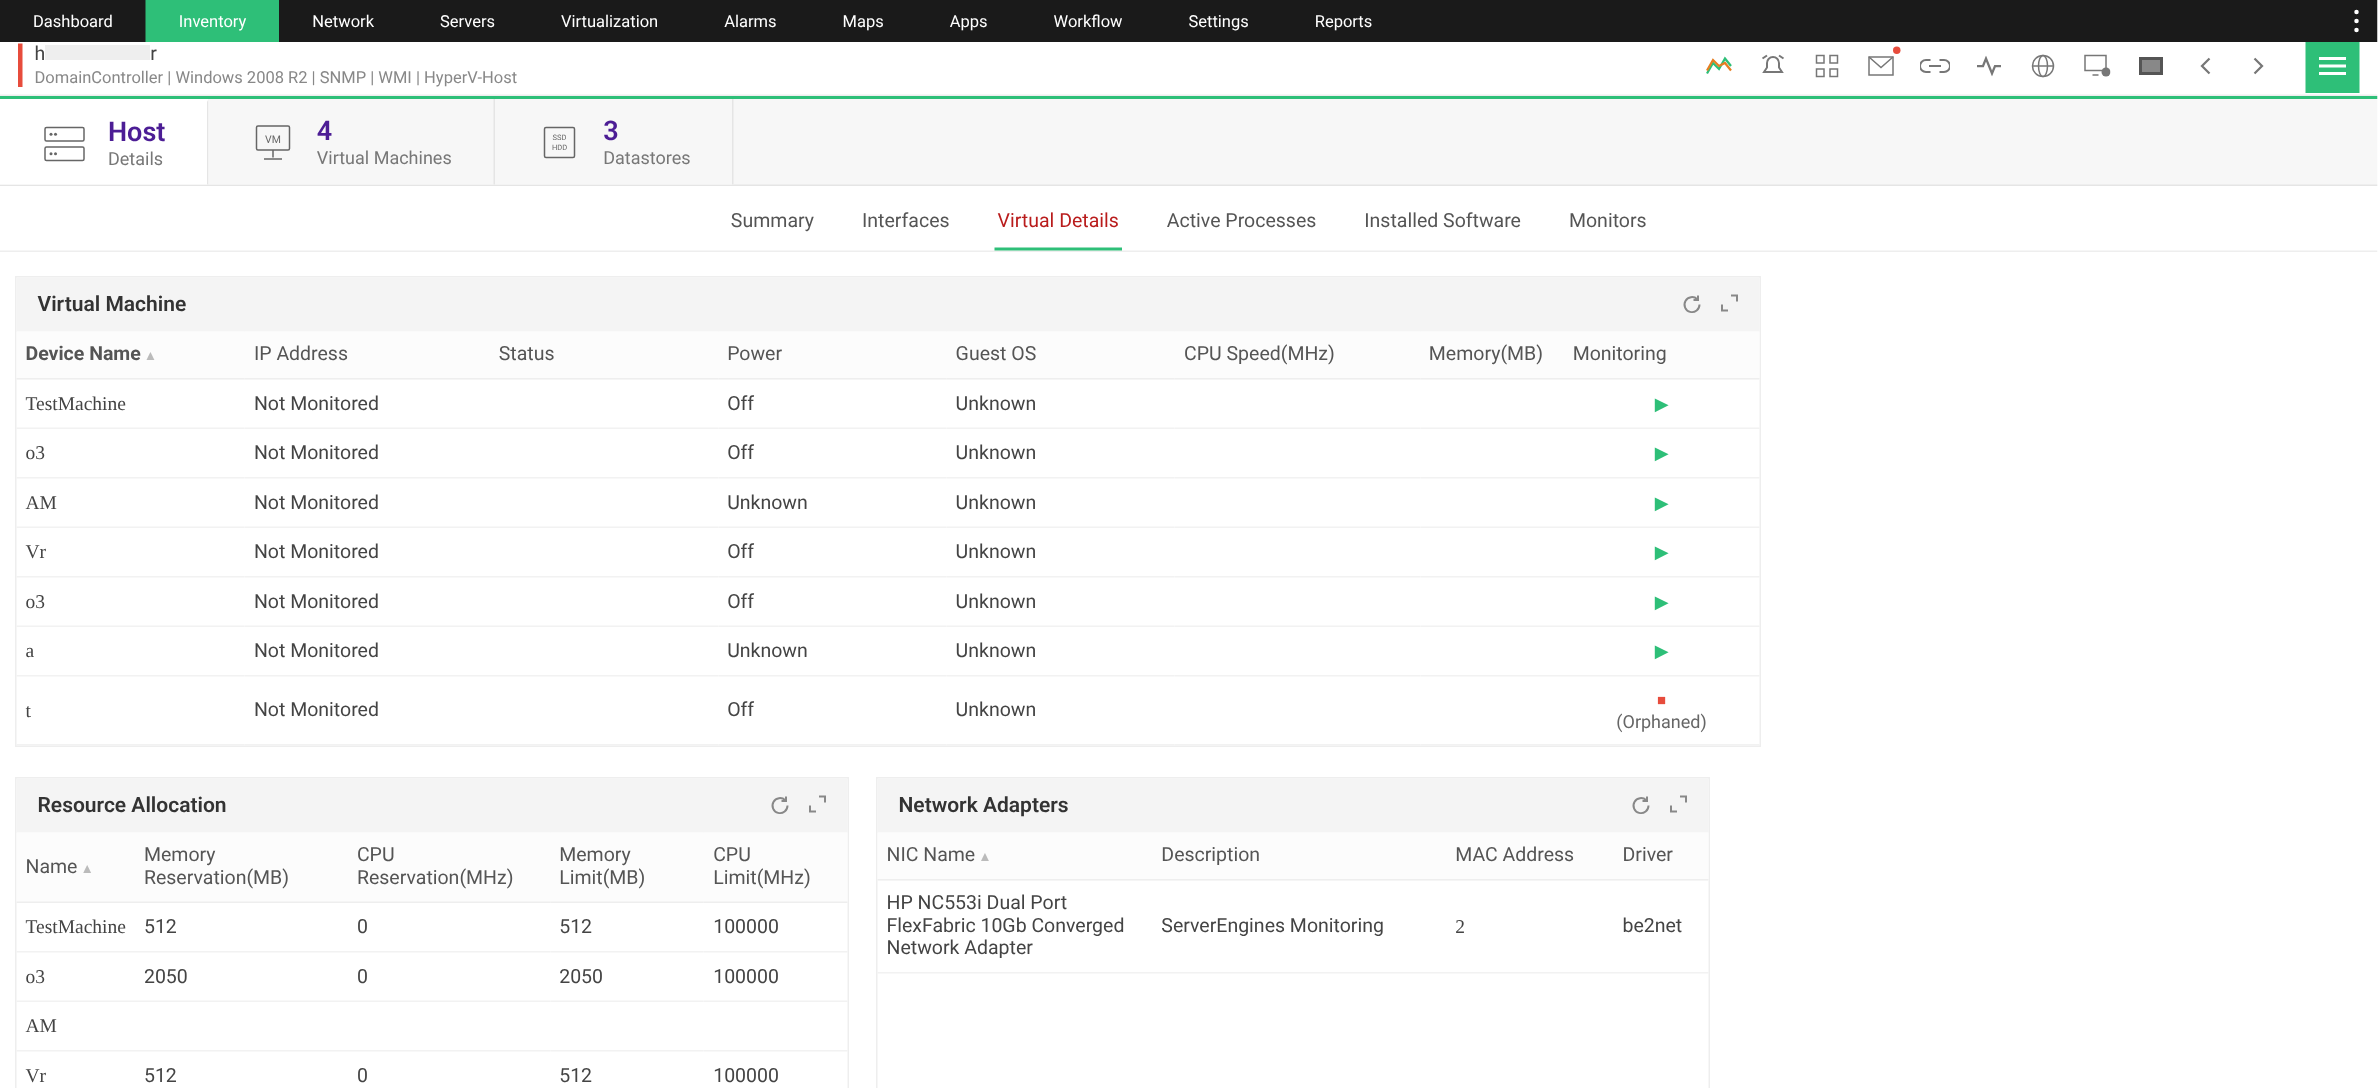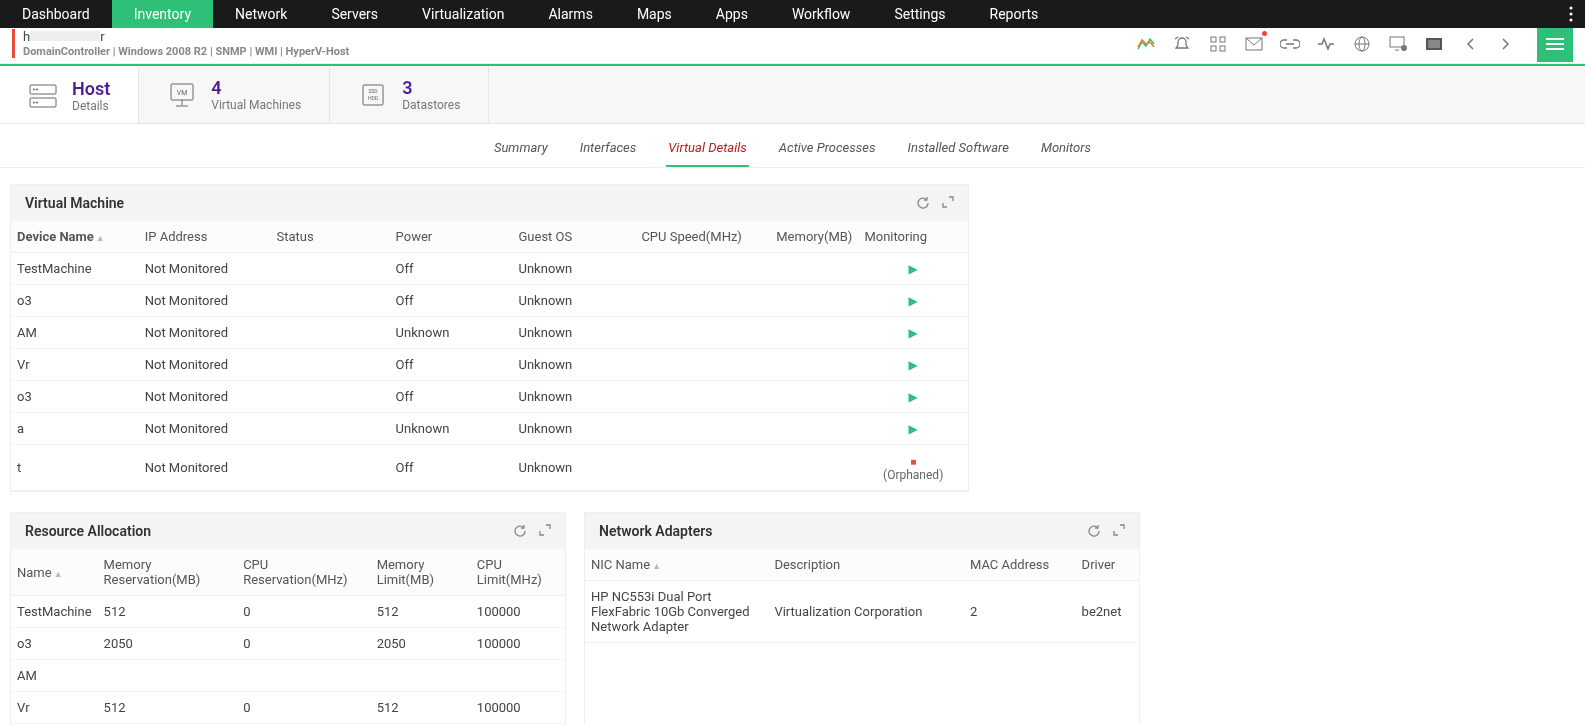--- a/index.html
+++ b/index.html
@@ -17,21 +17,21 @@
     display: flex;
     align-items: stretch;
     height: 28px;
     position: relative;
   }
   .topnav-item {
     color: #fff;
     padding: 0 22px;
     display: flex;
     align-items: center;
-    font-size: 14px;
+    font-size: 11px;
     cursor: pointer;
   }
   .topnav-item.active {
     background: #2ebf78;
   }
   .topnav-more {
     position: absolute;
     right: 6px;
     top: 0;
     bottom: 0;
@@ -52,21 +52,21 @@
     height: 36px;
   }
   .header-left {
     display: flex;
     flex-direction: column;
     border-left: 3px solid #e74c3c;
     padding-left: 8px;
     line-height: 1.2;
   }
   .header-title { font-size: 13px; color: #444; }
-  .header-sub { font-size: 11px; color: #888; font-weight: bold; }
+  .header-sub { font-size: 11px; color: #888; }
   .header-icons {
     display: flex;
     align-items: center;
     gap: 14px;
   }
   .header-icons .hicon {
     width: 22px;
     height: 22px;
     display: flex;
     align-items: center;
@@ -123,36 +123,35 @@
     gap: 28px;
     border-bottom: 1px solid #eee;
     padding-top: 10px;
   }
   .inner-tab {
     padding: 6px 2px 10px;
     font-size: 13px;
     color: #555;
     cursor: pointer;
     border-bottom: 2px solid transparent;
-    font-style: italic;
   }
   .inner-tab.active {
     color: #b91c1c;
     border-bottom: 2px solid #2ebf78;
   }
 
   
   .content {
     padding: 16px 10px;
   }
   .widget {
     border: 1px solid #eee;
     margin-bottom: 20px;
   }
-  .widget-wide { width: 959px; }
+  .widget-wide { width: 1164px; }
   .widget-row {
     display: flex;
     gap: 18px;
   }
   .widget-half { flex: 0 0 556px; }
 
   .widget-head {
     background: #f4f4f4;
     padding: 10px 14px;
     display: flex;
@@ -177,20 +176,21 @@
     padding: 8px 6px;
     font-size: 13px;
     color: #444;
     border-bottom: 1px solid #f2f2f2;
   }
   .sort-caret { font-size: 9px; color: #bbb; margin-left: 2px; }
 
   .red-name {
     display: inline-block;
     white-space: pre;
+    font-family: Liberation Serif, serif;
   }
   .gray-mid {
     background: #eee;
     display: inline-block;
   }
 
   .mon-play { color: #2ebf78; font-size: 12px; }
   .mon-stop { color: #e74c3c; font-size: 10px; }
   .mon-note { font-size: 12px; color: #666; display:block; }
 
@@ -562,21 +562,21 @@
             <tr id="naHead">
               <th>NIC Name<span class="sort-caret">▲</span></th>
               <th>Description</th>
               <th>MAC Address</th>
               <th>Driver</th>
             </tr>
           </thead>
         <tbody id="naBody">
             <tr>
               <td style="max-width:150px;">HP NC553i Dual Port FlexFabric 10Gb Converged Network Adapter</td>
-              <td>Virtualization Corporation</td>
+              <td>ServerEngines Monitoring</td>
               <td><span class="red-name">2</span><span class="gray-mid">                    </span></td>
               <td>be2net</td>
             </tr>
           </tbody>
       </table>
     </div>
   </div>
 
 </div>
 

